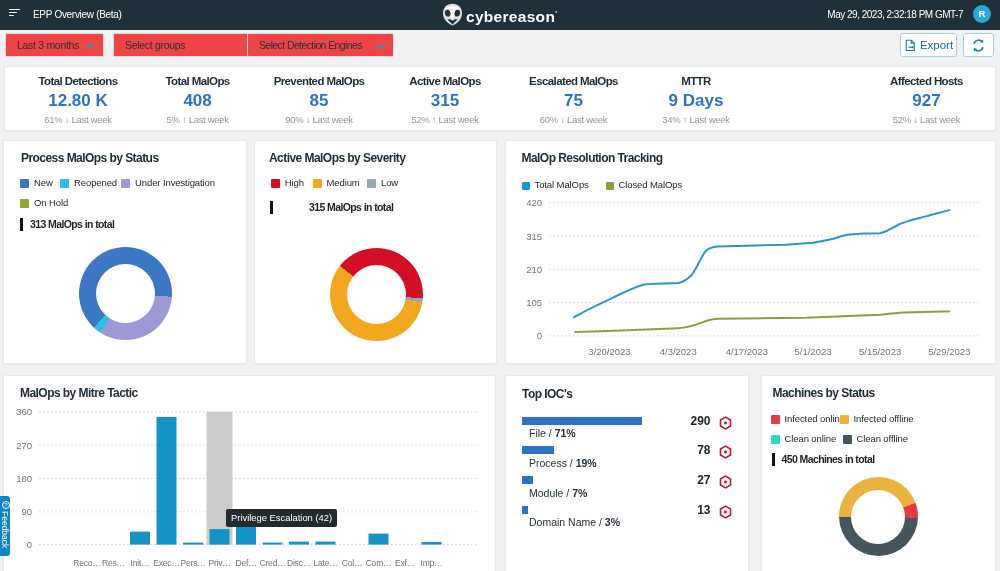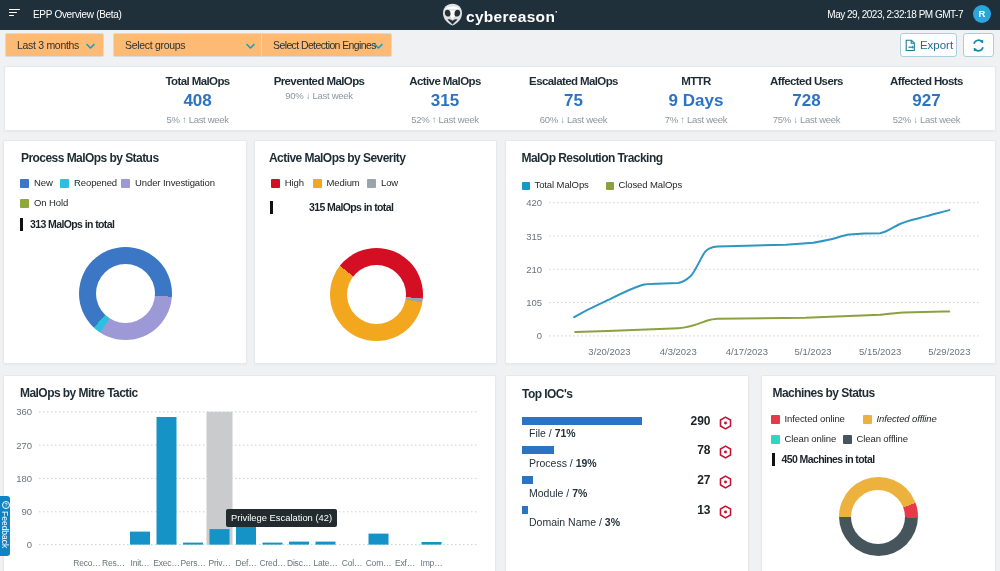--- a/index.html
+++ b/index.html
@@ -7,21 +7,21 @@
   
   #hdr { position:absolute; left:0; top:0; width:1000px; height:30px; background:#20303a; }
   #hdr .burger { position:absolute; left:8.5px; top:8.5px; width:11px; height:9px; }
   #hdr .burger span { position:absolute; left:0; height:1.4px; background:#fff; border-radius:1px; }
   #hdr .title { position:absolute; left:33px; top:9px; color:#fff; font-size:10px; letter-spacing:-0.3px; }
   #logo { position:absolute; left:441px; top:3px; height:24px; }
   #logo .word { position:absolute; left:25px; top:5px; color:#fff; font-size:15.5px; font-weight:bold; letter-spacing:0.3px; }
   #hdr .date { position:absolute; right:37px; top:9px; color:#fff; font-size:10px; letter-spacing:-0.5px; }
   #hdr .avatar { position:absolute; left:973px; top:4.5px; width:18px; height:18px; border-radius:50%; background:#2aa6dd; color:#fff; font-size:9.5px; font-weight:bold; text-align:center; line-height:18px; }
   
-  .drop { position:absolute; top:33px; height:24px; background:#fdba74; border:1px solid #d7dbdd; border-radius:2px; font-size:10.5px; letter-spacing:-0.3px; color:#24323a; line-height:22px; padding-left:11px; }
+  .drop { position:absolute; top:33px; height:24px; background:#ef4444; border:1px solid #d7dbdd; border-radius:2px; font-size:10.5px; letter-spacing:-0.3px; color:#24323a; line-height:22px; padding-left:11px; }
   .drop .chev { position:absolute; right:7px; top:6.5px; }
   .exportbtn { position:absolute; top:33px; left:900px; width:57px; height:24px; background:#fff; border:1px solid #a9cfdd; border-radius:3px; color:#15718f; font-size:11.5px; line-height:22px; text-align:center; }
   .refreshbtn { position:absolute; top:33px; left:963px; width:31px; height:24px; background:#fff; border:1px solid #a9cfdd; border-radius:3px; text-align:center; }
   
   .card { position:absolute; background:#fff; border:1px solid #e7e8e9; border-radius:2px; box-shadow:0 1px 2px rgba(0,0,0,0.04); }
   .ctitle { position:absolute; font-size:12px; letter-spacing:-0.55px; font-weight:bold; color:#1d2b33; }
   
   #stats { left:4px; top:66px; width:992px; height:65px; }
   .stat { position:absolute; top:8px; width:140px; text-align:center; }
   .stat .t { font-size:11.5px; letter-spacing:-0.6px; font-weight:bold; color:#1d2b33; }
@@ -79,68 +79,69 @@
 </div>
 
 <div class="drop" style="left:5px;width:99px;">Last 3 months
   <svg class="chev" width="11" height="11" viewBox="0 0 11 11">
       <path d="M2 3.5 L5.5 7 L9 3.5" fill="none" stroke="#1aa0b8" stroke-width="1.6" stroke-linecap="round" stroke-linejoin="round"></path>
     </svg></div>
 <div class="drop" style="left:113px;width:151px;">Select groups
   <svg class="chev" width="11" height="11" viewBox="0 0 11 11">
       <path d="M2 3.5 L5.5 7 L9 3.5" fill="none" stroke="#1aa0b8" stroke-width="1.6" stroke-linecap="round" stroke-linejoin="round"></path>
     </svg></div>
-<div class="drop" style="left:261px;width:131px;letter-spacing:-0.6px;">Select Detection Engines
+<div class="drop" style="left:247px;width:147px;letter-spacing:-0.6px;">Select Detection Engines
   <svg class="chev" width="11" height="11" viewBox="0 0 11 11">
       <path d="M2 3.5 L5.5 7 L9 3.5" fill="none" stroke="#1aa0b8" stroke-width="1.6" stroke-linecap="round" stroke-linejoin="round"></path>
     </svg></div>
 <div class="exportbtn">
   <svg width="13" height="13" viewBox="0 0 13 13" style="vertical-align:-2.5px;margin-right:3px">
     <path d="M2.2 1.2 h5.2 l2.9 2.9 v7.4 h-8.1 z" fill="none" stroke="#1b7c9e" stroke-width="1.1"></path>
     <path d="M7.2 1.2 v3 h3.1" fill="none" stroke="#1b7c9e" stroke-width="1.1"></path>
     <path d="M4.5 8.2 h4.2" fill="none" stroke="#1b7c9e" stroke-width="1.2"></path>
     <path d="M8.2 6.6 L10 8.2 L8.2 9.8 Z" fill="#1b7c9e"></path>
   </svg>Export</div>
 <div class="refreshbtn">
   <svg width="15" height="15" viewBox="0 0 16 16" style="margin-top:4px">
     <path d="M3.2 6.2 A5.2 5.2 0 0 1 12.6 4.6" fill="none" stroke="#1787ac" stroke-width="1.7"></path>
     <path d="M12.9 1.6 L13 5.6 L9.4 4.1 Z" fill="#1787ac"></path>
     <path d="M12.8 9.8 A5.2 5.2 0 0 1 3.4 11.4" fill="none" stroke="#1787ac" stroke-width="1.7"></path>
     <path d="M3.1 14.4 L3 10.4 L6.6 11.9 Z" fill="#1787ac"></path>
   </svg></div>
 
 <div class="card" id="stats">
+    <div class="stat" style="left: 3px;">
+      <div class="t">Total Detections</div>
+      <div class="v">12.80 K</div>
+      <div class="s">61% ↓ Last week</div>
+    </div>
     <div class="stat" style="left: 122.6px;">
       <div class="t">Total MalOps</div>
       <div class="v">408</div>
       <div class="s">5% ↑ Last week</div>
     </div>
     <div class="stat" style="left: 244px;">
       <div class="t">Prevented MalOps</div>
+      <div class="v">85</div>
       <div class="s">90% ↓ Last week</div>
     </div>
     <div class="stat" style="left: 370px;">
       <div class="t">Active MalOps</div>
       <div class="v">315</div>
       <div class="s">52% ↑ Last week</div>
     </div>
     <div class="stat" style="left: 498.5px;">
       <div class="t">Escalated MalOps</div>
       <div class="v">75</div>
       <div class="s">60% ↓ Last week</div>
     </div>
     <div class="stat" style="left: 621px;">
       <div class="t">MTTR</div>
       <div class="v">9 Days</div>
-      <div class="s">7% ↑ Last week</div>
-    </div>
-    <div class="stat" style="left: 731.5px;">
-      <div class="t">Affected Users</div>
-      <div class="v">728</div>
-      <div class="s">75% ↓ Last week</div>
+      <div class="s">34% ↑ Last week</div>
     </div>
     <div class="stat" style="left: 851.5px;">
       <div class="t">Affected Hosts</div>
       <div class="v">927</div>
       <div class="s">52% ↓ Last week</div>
     </div>
   </div>
 
 <div class="card" id="cardA" style="left:3px;top:140px;width:243.5px;height:224px;">
   <div class="ctitle" style="left:17px;top:10px;">Process MalOps by Status</div>
@@ -271,21 +272,21 @@
     <div class="iocval" style="top: 126.9px;">13</div>
     <div class="iochex" style="top: 128.9px;"><svg width="13" height="14" viewBox="0 0 15 16">
         <path d="M7.5 1.2 L13.3 4.6 V11.4 L7.5 14.8 L1.7 11.4 V4.6 Z" fill="none" stroke="#c41334" stroke-width="1.8"></path>
         <circle cx="7.5" cy="8" r="1.7" fill="#c41334"></circle>
       </svg></div>
   </div>
 
 <div class="card" id="cardF" style="left:760.5px;top:375px;width:235.5px;height:220px;">
   <div class="ctitle" style="left:11px;top:10px;">Machines by Status</div>
   <div class="leg" style="left:9px;top:37px;"><span class="sq" style="background:#e8394b"></span>Infected online</div>
-  <div class="leg" style="left:101px;top:37px;font-style:italic;"><span class="sq" style="background:#ecb23d"></span>Infected offline</div>
+  <div class="leg" style="left:78px;top:37px;"><span class="sq" style="background:#ecb23d"></span>Infected offline</div>
   <div class="leg" style="left:9px;top:57px;"><span class="sq" style="background:#2dd8c3"></span>Clean online</div>
   <div class="leg" style="left:81px;top:57px;"><span class="sq" style="background:#46555c"></span>Clean offline</div>
   <div class="total" style="left:10px;top:77px;">450 Machines in total</div>
   <div class="donut" id="donutF"></div>
 </div>
 
 <div id="feedback">
     <svg width="8" height="8" viewBox="0 0 8 8" style="position:absolute;left:1.5px;top:5px">
       <circle cx="4" cy="4" r="3.5" fill="none" stroke="#fff" stroke-width="1"></circle>
       <text x="4" y="6" font-size="5.5" fill="#fff" text-anchor="middle">?</text>

